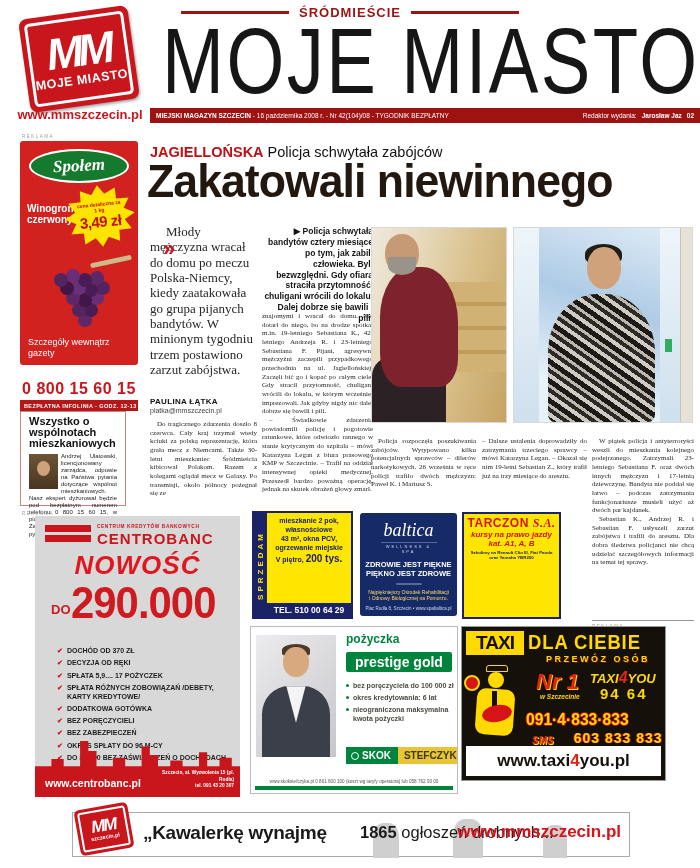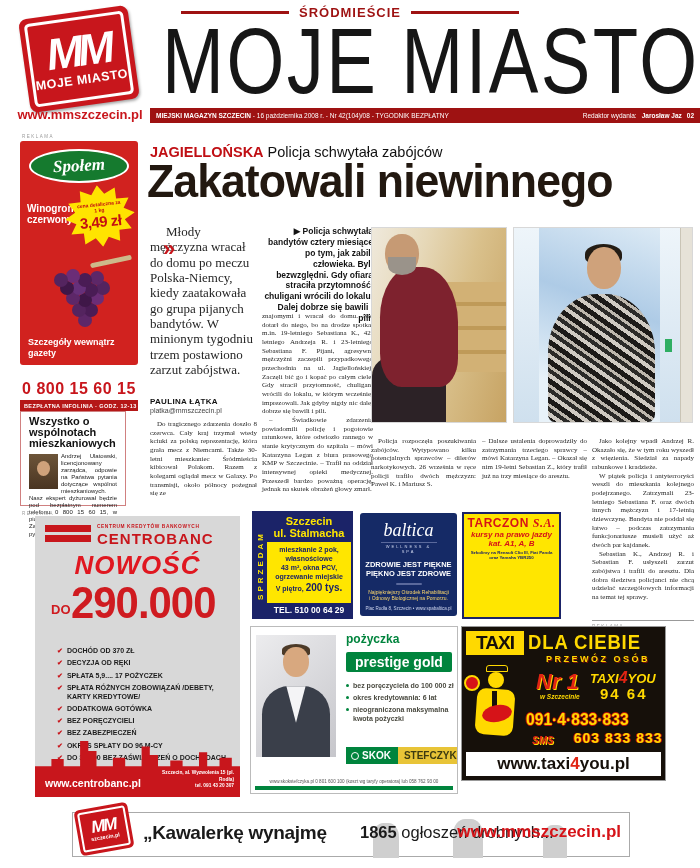--- a/index.html
+++ b/index.html
@@ -30,21 +30,21 @@
   .spolem { left:20px; top:141px; width:118px; height:224px; background:#d1221f; border-radius:3px; overflow:hidden; }
   .spolem-oval { position:absolute; left:9px; top:8px; width:100px; height:34px; background:#157a2e; border:2px solid #fff; border-radius:50%; display:flex; align-items:center; justify-content:center; }
   .spolem-brand { font-family:"Liberation Serif",serif; font-style:italic; font-weight:700; font-size:17px; color:#fff; transform:rotate(-3deg); }
   .spolem-product { position:absolute; left:7px; top:62px; width:58px; font-size:10px; font-weight:800; color:#fff; line-height:1.1; }
   .starburst { position:absolute; right:3px; top:44px; width:70px; height:62px; background:#ffe400; clip-path:polygon(100% 50%,84.8% 59.3%,93.3% 75%,75.5% 75.5%,75% 93.3%,59.3% 84.8%,50% 100%,40.7% 84.8%,25% 93.3%,24.5% 75.5%,6.7% 75%,15.2% 59.3%,0 50%,15.2% 40.7%,6.7% 25%,24.5% 24.5%,25% 6.7%,40.7% 15.2%,50% 0,59.3% 15.2%,75% 6.7%,75.5% 24.5%,93.3% 25%,84.8% 40.7%); display:flex; flex-direction:column; align-items:center; justify-content:center; transform:rotate(-6deg); }
   .star-label { font-size:5px; font-weight:800; color:#c40f13; width:44px; text-align:center; line-height:1.1; }
   .star-price { font-size:15px; font-weight:900; color:#c40f13; letter-spacing:-.5px; }
   .grapes { position:absolute; left:34px; top:132px; width:14px; height:14px; border-radius:50%; background:#54245f;
     box-shadow:12px -4px 0 #6b2d77, 24px 0 0 #4a1c55, 36px -2px 0 #5d2768, 6px 8px 0 #3f1748, 18px 8px 0 #66307a, 30px 10px 0 #4a1c55, 42px 8px 0 #54245f, 12px 18px 0 #5d2768, 24px 20px 0 #3f1748, 36px 18px 0 #6b2d77, 18px 30px 0 #54245f, 30px 30px 0 #4a1c55, 24px 40px 0 #5d2768; }
   .grape-stem { position:absolute; left:70px; top:118px; width:42px; height:5px; background:#cdb98a; border-radius:3px; transform:rotate(-12deg); }
-  .spolem-footer { position:absolute; left:8px; bottom:7px; width:102px; font-size:9px; font-weight:700; color:#fff; line-height:1.15; }
+  .spolem-footer { position:absolute; left:8px; bottom:7px; width:102px; font-size:9px; font-weight:400; color:#fff; line-height:1.15; }
 
   
   .phone-big { left:14px; top:380px; width:130px; text-align:center; font-size:16px; font-weight:800; color:#c8161c; letter-spacing:.5px; }
   .infoline-bar { left:20px; top:400px; width:118px; height:11px; background:#b51717; color:#fff; font-size:5.5px; font-weight:800; letter-spacing:.4px; display:flex; align-items:center; padding-left:4px; }
   .expert-box { left:20px; top:411px; width:106px; height:95px; border:1px solid #d08080; padding:4px 8px 2px; }
   .expert-title { font-size:11px; font-weight:800; color:#111; line-height:1.02; margin-bottom:3px; }
   .expert-photo { float:left; width:29px; height:35px; margin:1px 3px 1px 0; background:linear-gradient(180deg,#6d5539 0%,#4a3522 100%); position:relative; }
   .expert-face { position:absolute; left:8px; top:7px; width:13px; height:15px; border-radius:50%; background:#cfa27b; }
   .expert-body { font-size:6px; line-height:1.18; text-align:justify; color:#222; }
 
@@ -164,21 +164,21 @@
   .tx-badge2 { position:absolute; left:-4px; top:10px; width:16px; height:16px; background:#d61318; border:2px solid #ffd900; border-radius:50%; }
   .tx-nr { position:absolute; left:74px; top:42px; font-size:22px; font-weight:900; font-style:italic; color:#e02413; text-shadow:1px 1px 0 #ffd900; }
   .tx-nr-sub { position:absolute; left:78px; top:66px; font-size:6.5px; font-style:italic; font-weight:700; color:#ffd900; }
   .tx-brand { position:absolute; left:128px; top:42px; font-size:13px; font-weight:900; font-style:italic; color:#ffd900; }
   .tx-brand .four { color:#e02413; font-size:16px; }
   .tx-short { position:absolute; left:138px; top:58px; font-size:15px; font-weight:900; color:#ffd900; letter-spacing:2px; }
   .tx-phone1 { position:absolute; left:64px; top:83px; font-size:17px; font-weight:900; color:#ffd900; text-shadow:-1px 0 #c01208,1px 0 #c01208,0 -1px #c01208,0 1px #c01208; transform:scaleX(.92); transform-origin:left top; white-space:nowrap; }
   .tx-row2 { position:absolute; left:70px; top:103px; display:flex; align-items:flex-end; gap:20px; }
   .tx-sms { font-size:10px; font-weight:900; font-style:italic; color:#e02413; text-shadow:1px 1px 0 #ffd900; }
   .tx-phone2 { font-size:14px; font-weight:900; color:#ffd900; text-shadow:-1px 0 #c01208,1px 0 #c01208; letter-spacing:1px; }
-  .tx-webbar { position:absolute; left:4px; bottom:4px; width:195px; height:24px; background:#fff; display:flex; align-items:center; justify-content:center; font-size:17px; font-weight:900; color:#16100a; }
+  .tx-webbar { position:absolute; left:4px; bottom:4px; width:195px; height:30px; background:#fff; display:flex; align-items:center; justify-content:center; font-size:17px; font-weight:900; color:#16100a; }
   .tx-webbar .four { color:#e02413; }
 
   
   .strip { left:72px; top:812px; width:558px; height:45px; background:#fff; border:1px solid #aaa; overflow:visible; }
   .strip-sil { position:absolute; background:#cfcfcf; border-radius:40% 40% 0 0; }
   .strip-mm { position:absolute; left:4px; top:-7px; width:54px; height:46px; background:#c8161c; transform:rotate(-10deg); border-radius:5px; padding:3px; }
   .strip-mm-inner { width:100%; height:100%; border:2px solid #fff; border-radius:3px; display:flex; flex-direction:column; align-items:center; justify-content:center; }
   .strip-mm-letters { font-size:17px; font-weight:900; font-style:italic; letter-spacing:-2px; color:#fff; line-height:.9; }
   .strip-mm-sub { font-size:5.5px; font-weight:800; color:#fff; }
   .strip-quote { position:absolute; left:70px; top:9px; font-size:19px; font-weight:600; color:#1a1a1a; letter-spacing:-.3px; }
@@ -284,21 +284,20 @@
     <div class="p2-tag"></div>
   </div>
 
   <div class="abs nbody col3">
     <p class="ind">Policja rozpoczęła poszukiwania zabójców. Wytypowano kilku potencjalnych sprawców – dilerów narkotykowych. 26 września w ręce policji trafiło dwóch mężczyzn: Paweł K. i Mariusz S.</p>
   </div>
   <div class="abs nbody col4">
     <p>– Dalsze ustalenia doprowadziły do zatrzymania trzeciego sprawcy – mówi Katarzyna Legan. – Okazał się nim 19-letni Sebastian Z., który trafił już na trzy miesiące do aresztu.</p>
   </div>
   <div class="abs nbody col5">
-    <p class="ind">Jako kolejny wpadł Andrzej R. Okazało się, że w tym roku wyszedł z więzienia. Siedział za napady rabunkowe i kradzieże.</p>
     <p class="ind">W piątek policja i antyterroryści weszli do mieszkania kolejnego podejrzanego. Zatrzymali 23-letniego Sebastiana F. oraz dwóch innych mężczyzn i 17-letnią dziewczynę. Bandyta nie poddał się łatwo – podczas zatrzymania funkcjonariusze musieli użyć aż dwóch par kajdanek.</p>
     <p class="ind">Sebastian K., Andrzej R. i Sebastian F. usłyszeli zarzut zabójstwa i trafili do aresztu. Dla dobra śledztwa policjanci nie chcą udzielać szczegółowych informacji na temat tej sprawy.</p>
   </div>
   <div class="abs col5-rule"></div>
   <div class="abs reklama" style="left:592px;top:624px;">REKLAMA</div>
 
   <div class="abs centrobanc">
     <div class="cb-bars">
       <div class="cb-bar"></div>
       <div class="cb-bar"></div>
@@ -352,24 +351,20 @@
       <div>Szczecin, al. Wyzwolenia 15 (pl. Rodła)</div>
       <div>tel. 091 43 20 307</div>
     </div>
   </div>
 
   <div class="abs sprzedam">
     <div class="sp-strip">
       <div class="sp-vert">SPRZEDAM</div>
     </div>
     <div class="sp-main">
-      <div class="sp-head">
-        <div>Szczecin</div>
-        <div>ul. Stalmacha</div>
-      </div>
       <div class="sp-body">
         <div>mieszkanie 2 pok,</div>
         <div>własnościowe</div>
         <div>43 m², okna PCV,</div>
         <div>ogrzewanie miejskie</div>
         <div><span>V piętro, </span><span class="sp-price">200 tys.</span></div>
       </div>
       <div class="sp-tel">TEL. 510 00 64 29</div>
     </div>
   </div>

